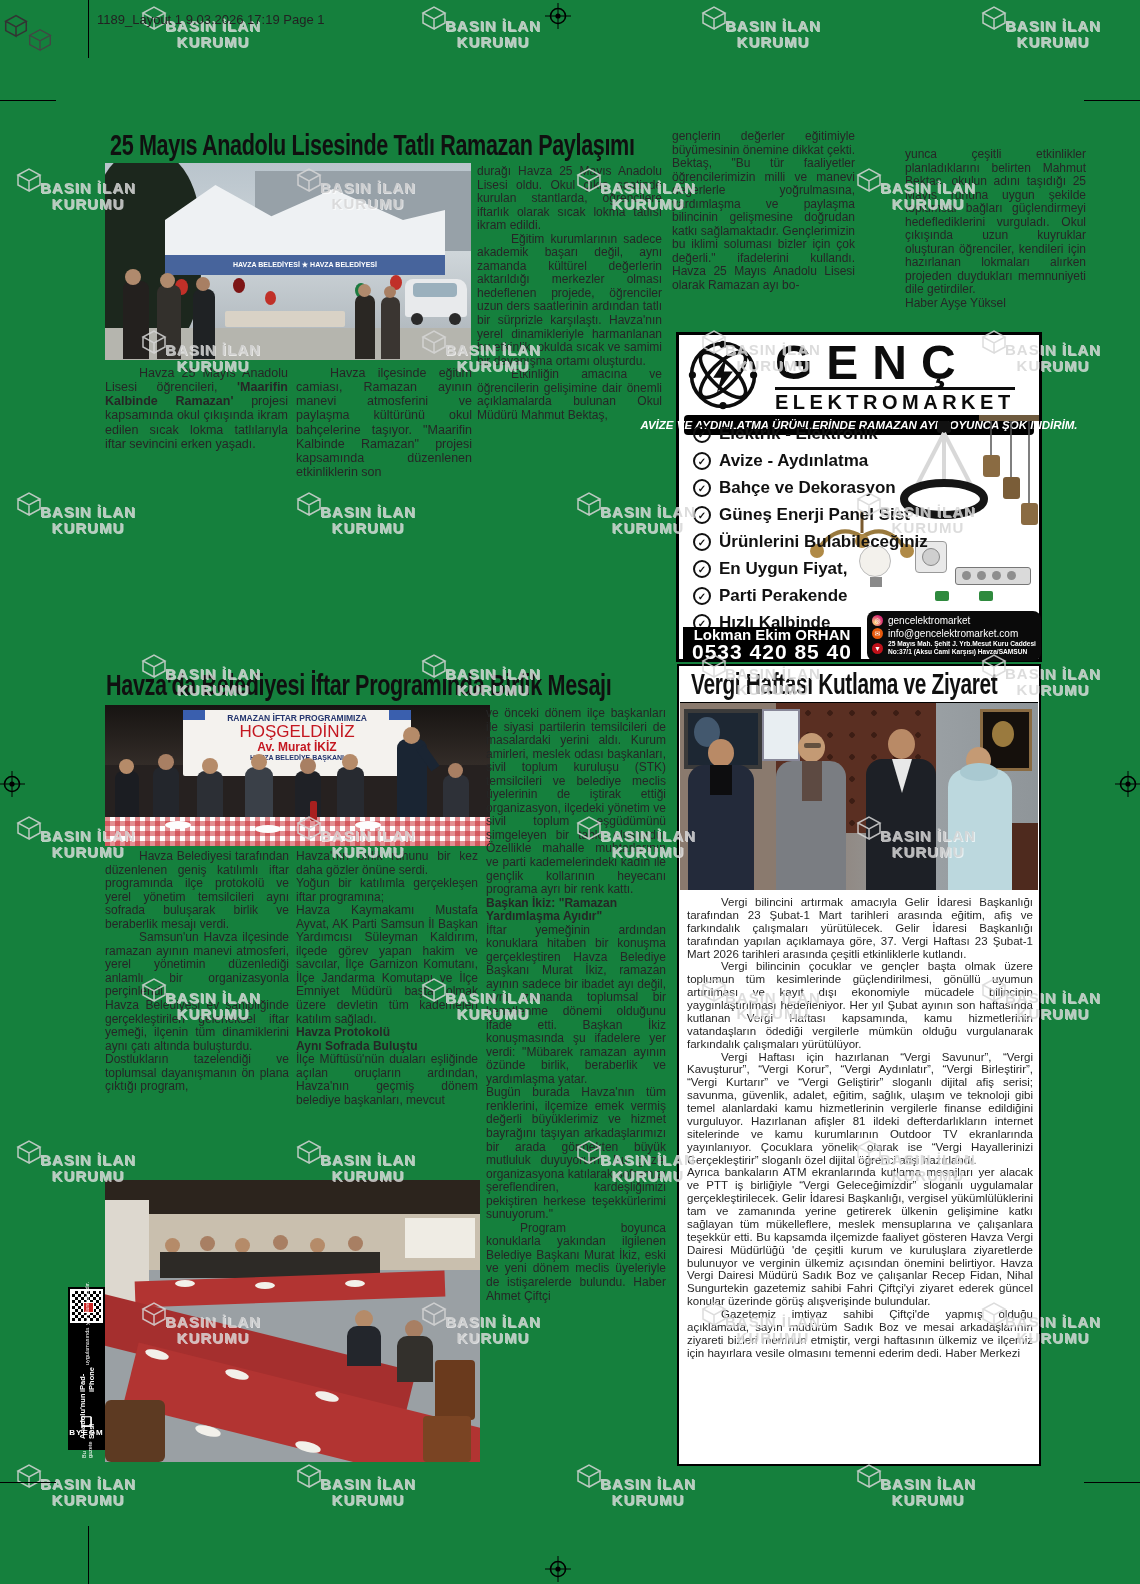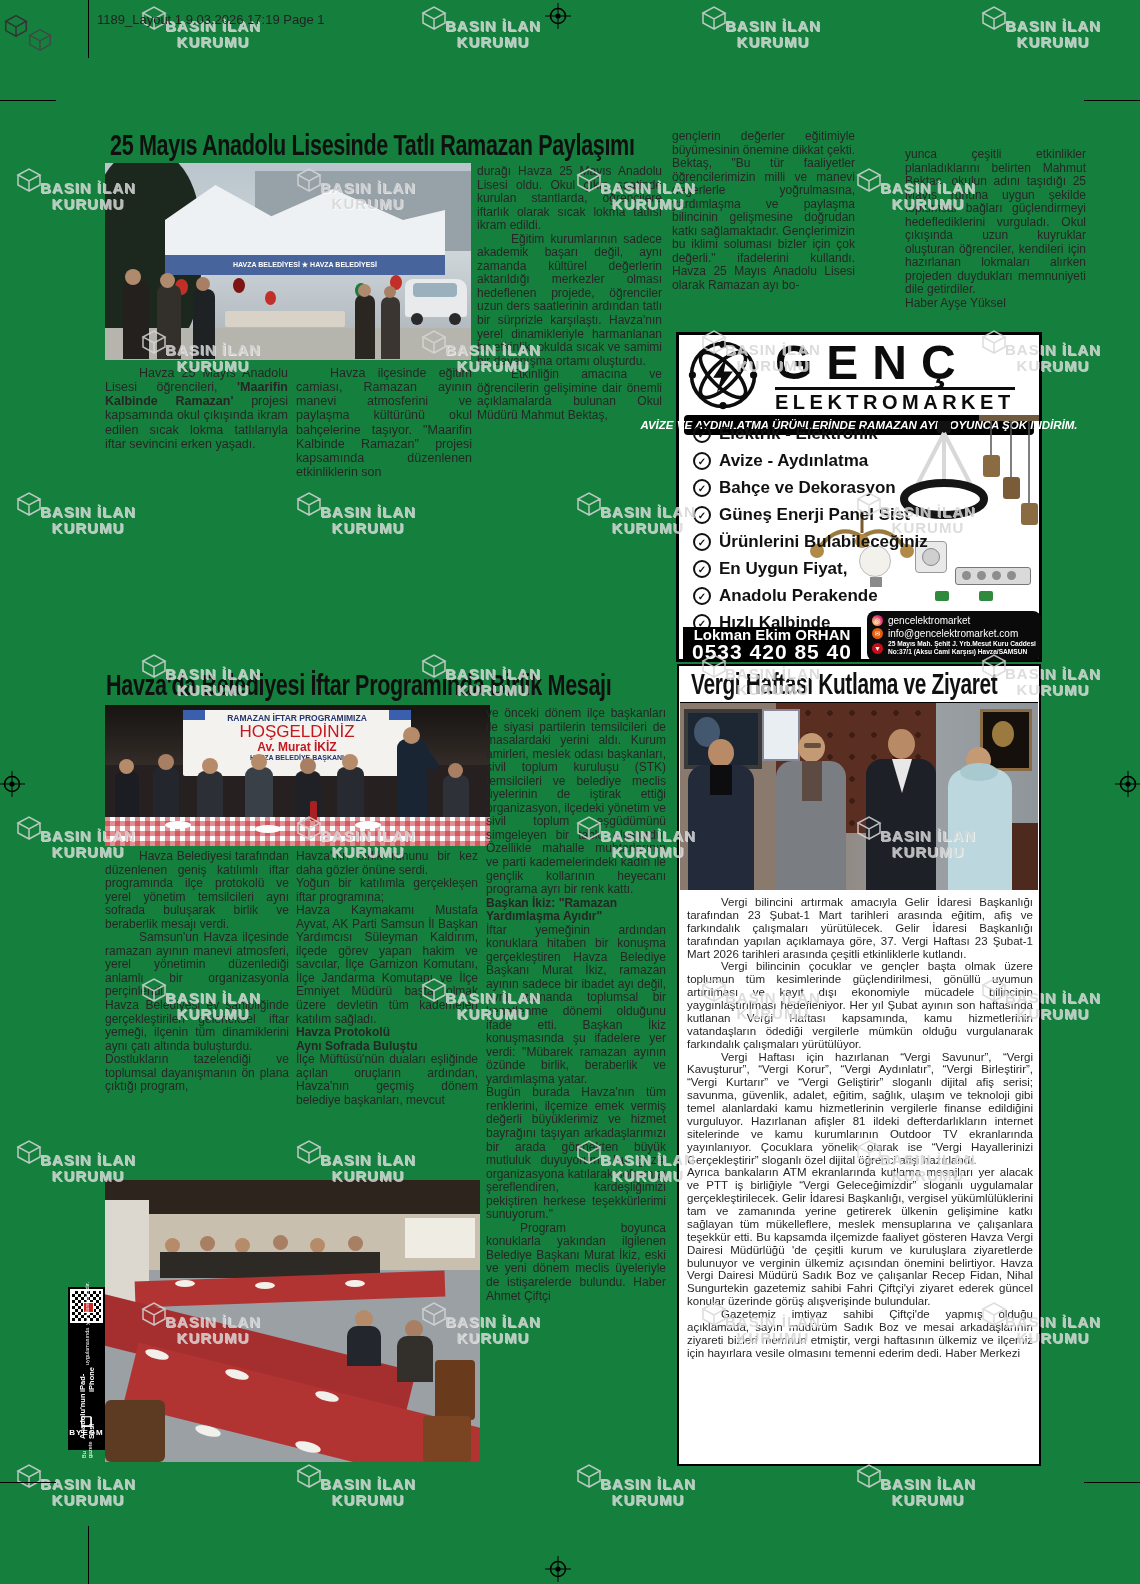--- a/index.html
+++ b/index.html
@@ -219,21 +219,21 @@
     <div class="ad-item" style="top:196px;">
         <span class="chk">✓</span>
         <span>Ürünlerini Bulabileceğiniz</span>
       </div>
     <div class="ad-item" style="top:223px;">
         <span class="chk">✓</span>
         <span>En Uygun Fiyat,</span>
       </div>
     <div class="ad-item" style="top:250px;">
         <span class="chk">✓</span>
-        <span>Anadolu Perakende</span>
+        <span>Parti Perakende</span>
       </div>
     <div class="ad-item" style="top:277px;">
         <span class="chk">✓</span>
         <span>Hızlı Kalbinde</span>
       </div>
 
     <div class="abs" style="left:210px;top:84px;">
       <svg width="110" height="110" viewBox="0 0 110 110">
         <rect x="48" y="2" width="14" height="12" rx="3" fill="#111"></rect>
         <line x1="55" y1="14" x2="25" y2="72" stroke="#d8d8d8" stroke-width="4"></line>

